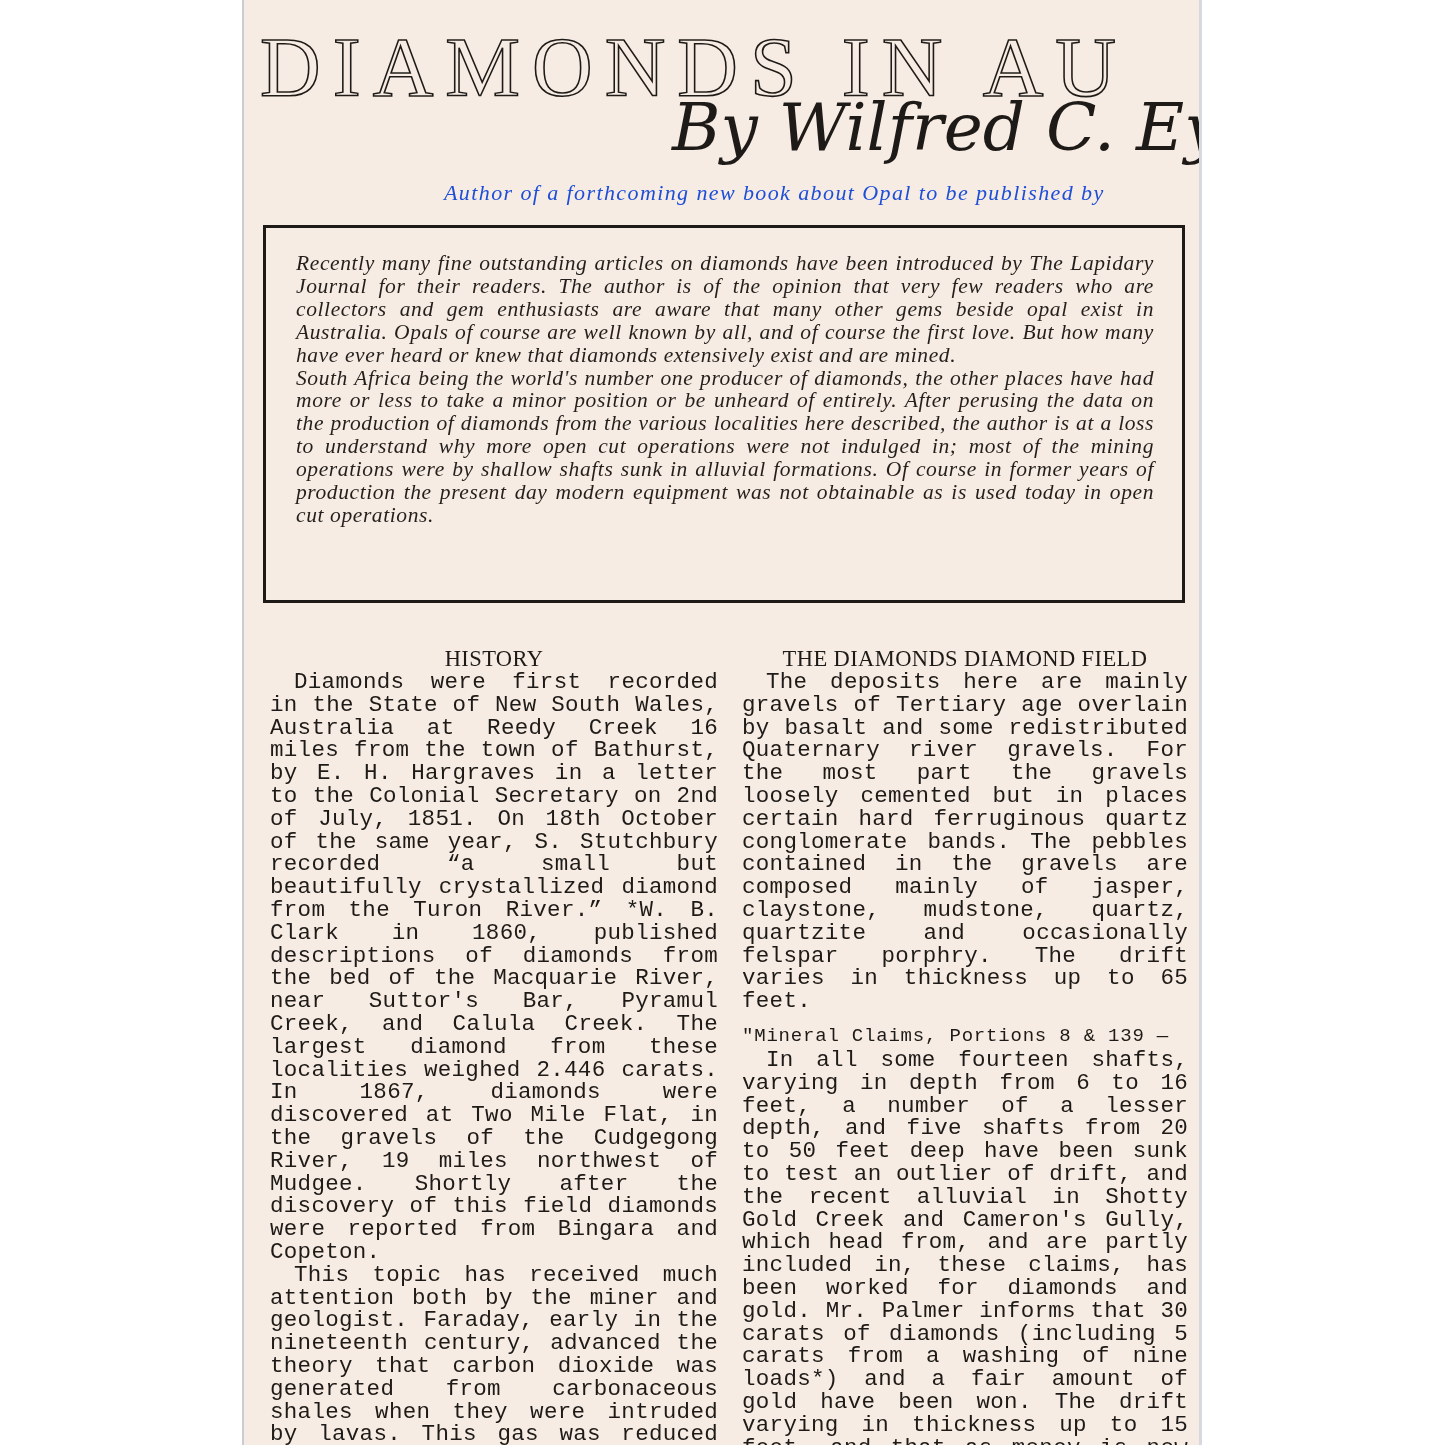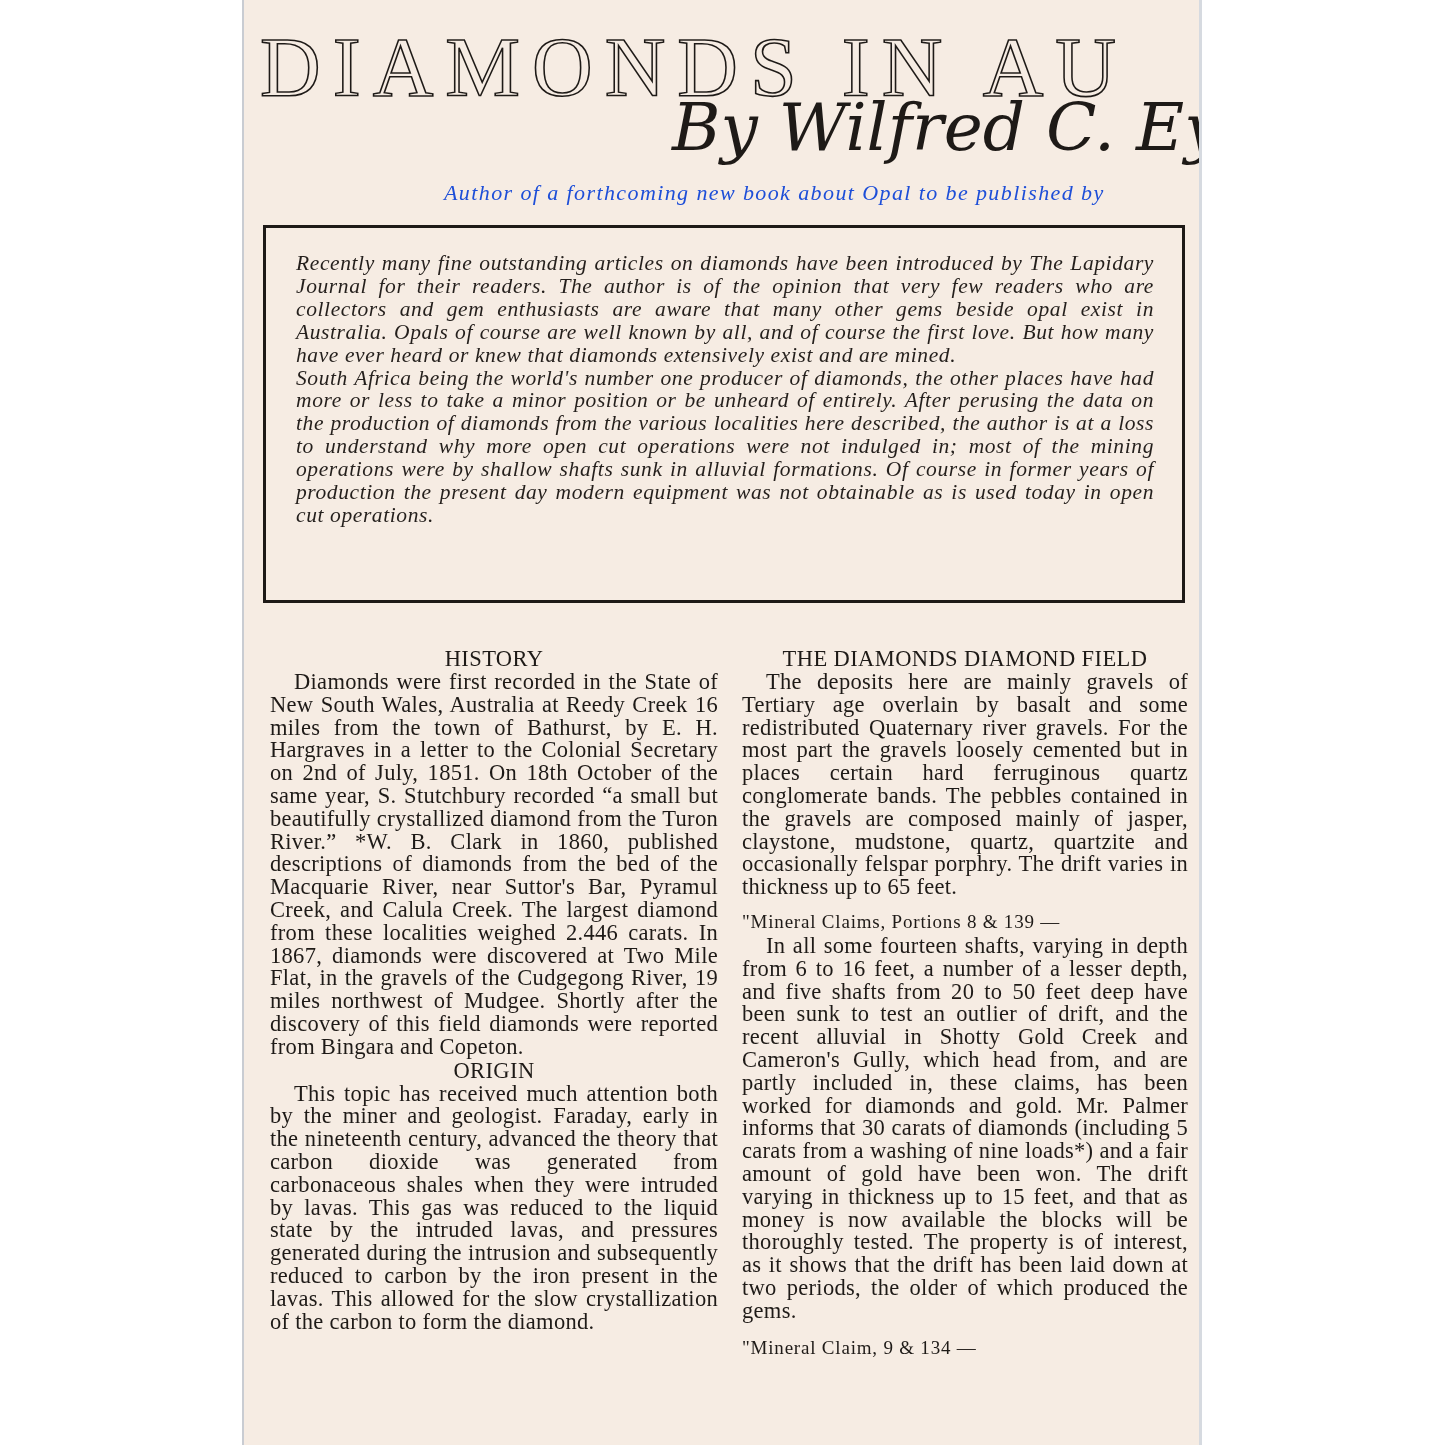--- a/index.html
+++ b/index.html
@@ -51,21 +51,21 @@
       position: absolute; top: 647px; width: 448px;
       font-family: "Liberation Serif", serif;
       font-size: 22.5px; line-height: 22.8px; color: #1e1a17;
     }
     .col.left { left: 1px; margin-left: 25px; }
     .col.right { left: 498px; width: 446px; }
     .col h2 {
       margin: 0; font-weight: normal; font-size: 22.5px; line-height: 24px;
       text-align: center; letter-spacing: 0.4px;
     }
-    .col p { margin: 0; text-align: justify; text-indent: 24px; letter-spacing: 0.3px; }
+    .col p { margin: 0; text-align: justify; text-indent: 24px; letter-spacing: 0.3px; font-family: Liberation Mono, monospace; }
     .col .claim {
       font-size: 19px; line-height: 22px; letter-spacing: 0.8px;
       margin: 12px 0 2px 0; text-indent: 0;
     }
     .col .claim2 { margin-top: 14px; }
   </style>
 </head>
 <body>
 
 <div class="page">
@@ -74,21 +74,20 @@
   <div class="subtitle">Author of a forthcoming new book about Opal to be published by</div>
 
   <div class="intro-box">
     <p>Recently many fine outstanding articles on diamonds have been introduced by The Lapidary Journal for their readers. The author is of the opinion that very few readers who are collectors and gem enthusiasts are aware that many other gems beside opal exist in Australia. Opals of course are well known by all, and of course the first love. But how many have ever heard or knew that diamonds extensively exist and are mined.</p>
     <p>South Africa being the world's number one producer of diamonds, the other places have had more or less to take a minor position or be unheard of entirely. After perusing the data on the production of diamonds from the various localities here described, the author is at a loss to understand why more open cut operations were not indulged in; most of the mining operations were by shallow shafts sunk in alluvial formations. Of course in former years of production the present day modern equipment was not obtainable as is used today in open cut operations.</p>
   </div>
 
   <div class="col left">
     <h2>HISTORY</h2>
     <p>Diamonds were first recorded in the State of New South Wales, Australia at Reedy Creek 16 miles from the town of Bathurst, by E. H. Hargraves in a letter to the Colonial Secretary on 2nd of July, 1851. On 18th October of the same year, S. Stutchbury recorded “a small but beautifully crystallized diamond from the Turon River.” *W. B. Clark in 1860, published descriptions of diamonds from the bed of the Macquarie River, near Suttor's Bar, Pyramul Creek, and Calula Creek. The largest diamond from these localities weighed 2.446 carats. In 1867, diamonds were discovered at Two Mile Flat, in the gravels of the Cudgegong River, 19 miles northwest of Mudgee. Shortly after the discovery of this field diamonds were reported from Bingara and Copeton.</p>
-    <h2>ORIGIN</h2>
     <p>This topic has received much attention both by the miner and geologist. Faraday, early in the nineteenth century, advanced the theory that carbon dioxide was generated from carbonaceous shales when they were intruded by lavas. This gas was reduced to the liquid state by the intruded lavas, and pressures generated during the intrusion and subsequently reduced to carbon by the iron present in the lavas. This allowed for the slow crystallization of the carbon to form the diamond.</p>
   </div>
 
   <div class="col right">
     <h2>THE DIAMONDS DIAMOND FIELD</h2>
     <p>The deposits here are mainly gravels of Tertiary age overlain by basalt and some redistributed Quaternary river gravels. For the most part the gravels loosely cemented but in places certain hard ferruginous quartz conglomerate bands. The pebbles contained in the gravels are composed mainly of jasper, claystone, mudstone, quartz, quartzite and occasionally felspar porphry. The drift varies in thickness up to 65 feet.</p>
     <p class="claim">"Mineral Claims, Portions 8 &amp; 139 —</p>
     <p>In all some fourteen shafts, varying in depth from 6 to 16 feet, a number of a lesser depth, and five shafts from 20 to 50 feet deep have been sunk to test an outlier of drift, and the recent alluvial in Shotty Gold Creek and Cameron's Gully, which head from, and are partly included in, these claims, has been worked for diamonds and gold. Mr. Palmer informs that 30 carats of diamonds (including 5 carats from a washing of nine loads*) and a fair amount of gold have been won. The drift varying in thickness up to 15 feet, and that as money is now available the blocks will be thoroughly tested. The property is of interest, as it shows that the drift has been laid down at two periods, the older of which produced the gems.</p>
     <p class="claim claim2">"Mineral Claim, 9 &amp; 134 —</p>
   </div>

